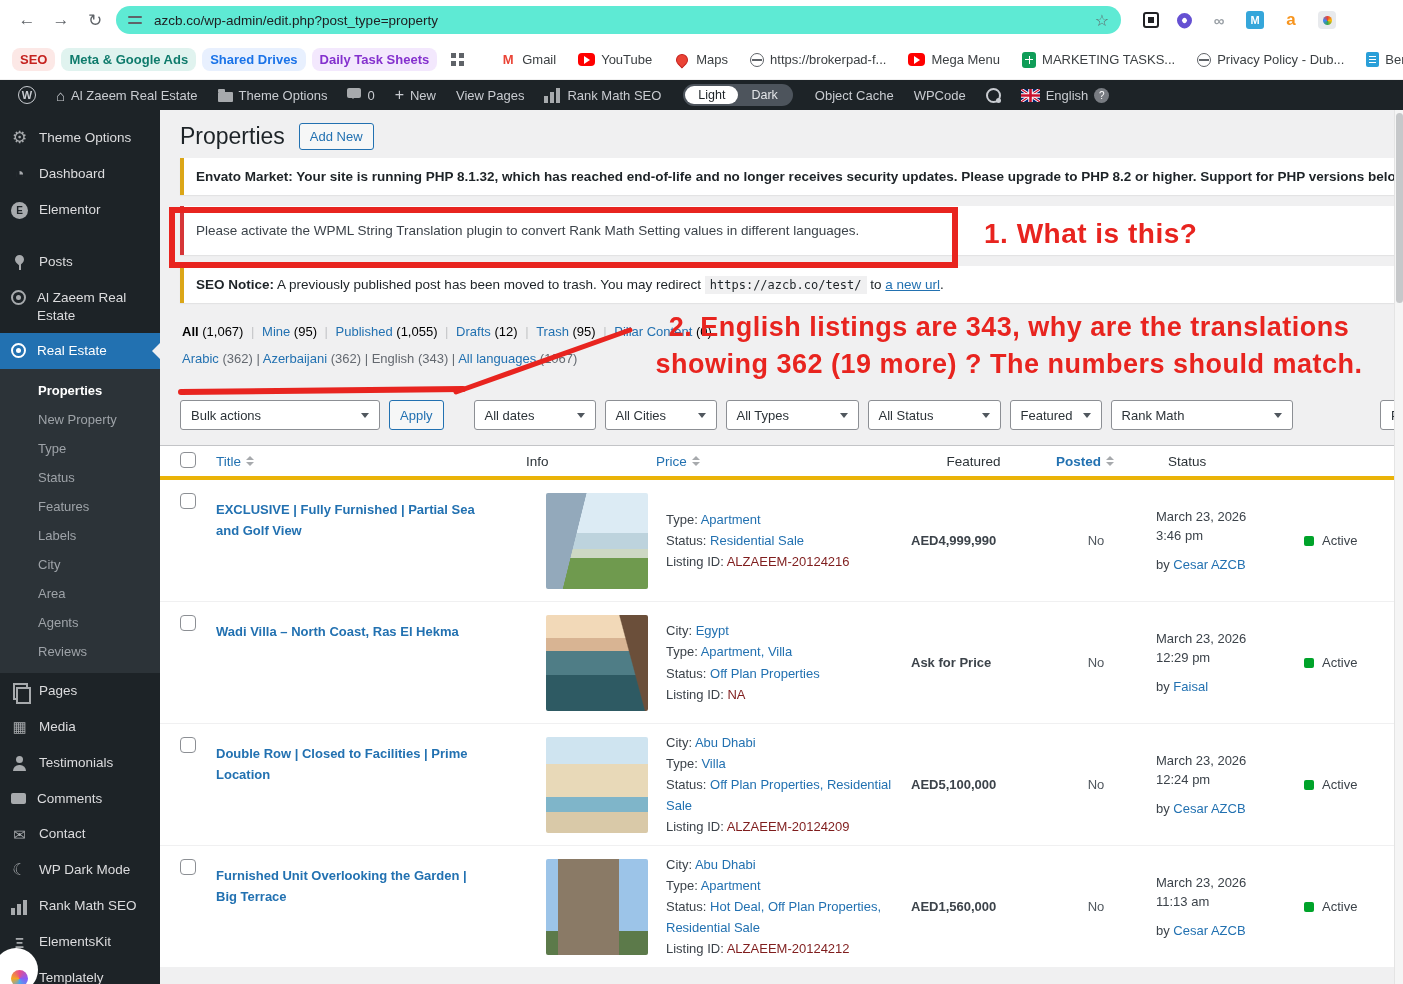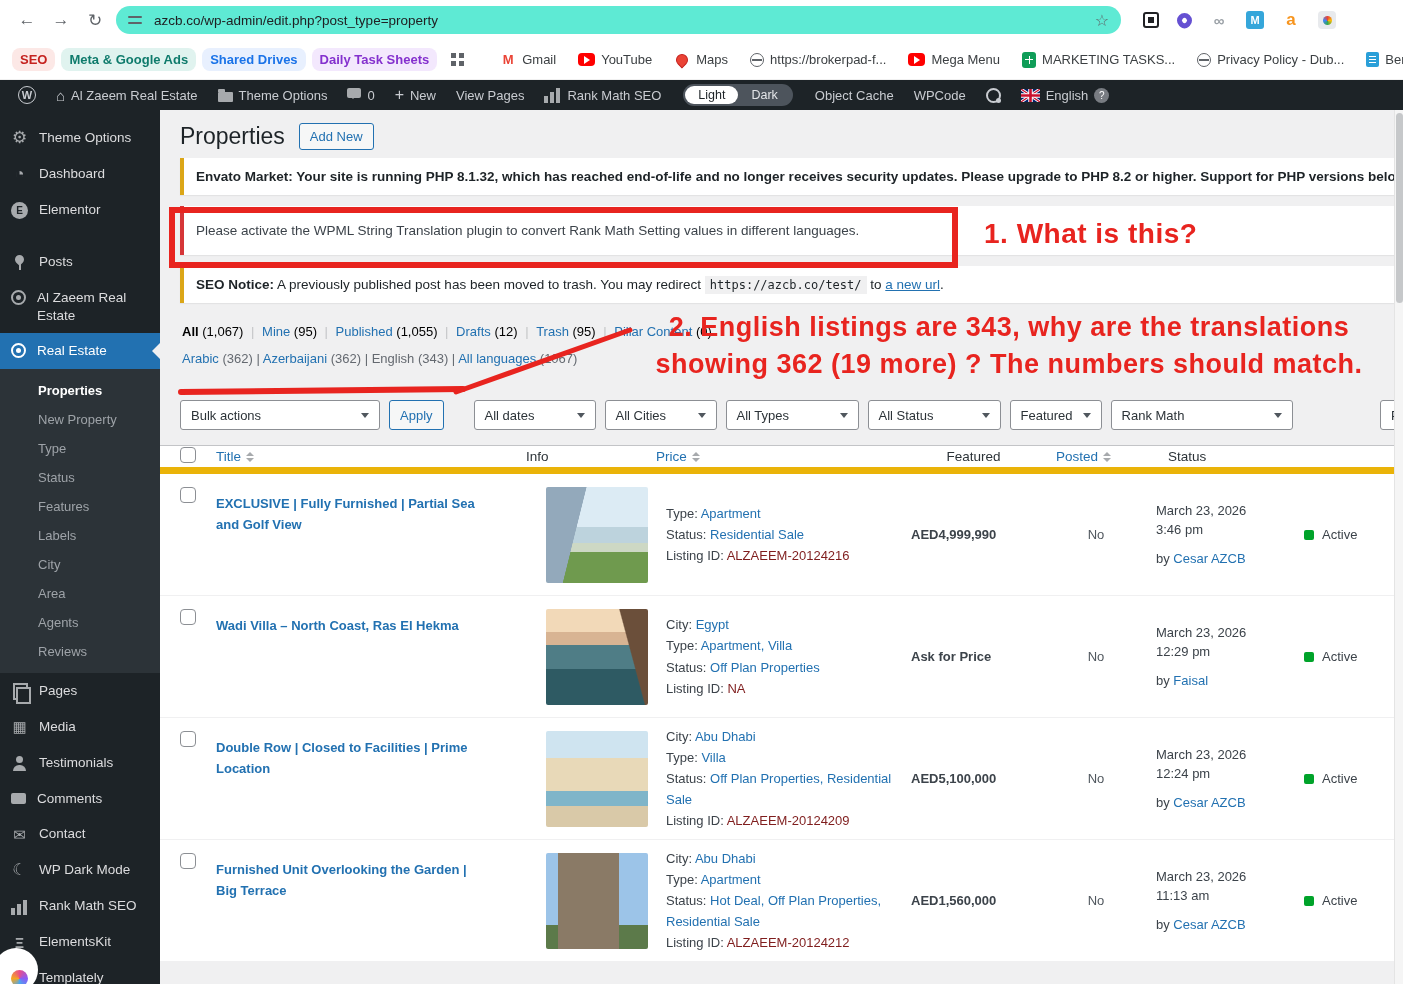--- a/index.html
+++ b/index.html
@@ -130,28 +130,28 @@
   .views .curv{color:#000;font-weight:600;}
   .langs{margin:12px 0 0 22px;font-size:13px;color:#646970;}
   .filters{margin:34px 0 0 20px;display:flex;gap:9px;align-items:center;position:relative;}
   .fsel{display:flex;align-items:center;gap:10px;background:#fff;border:1px solid #8c8f94;border-radius:3px;height:30px;padding:0 10px;font-size:13px;color:#2c3338;cursor:pointer;white-space:nowrap;}
   .chev{width:0;height:0;border-left:4px solid transparent;border-right:4px solid transparent;border-top:5px solid #50575e;margin-left:auto;}
   .apply{height:30px;border:1px solid #2271b1;border-radius:3px;color:#2271b1;background:#f6f7f7;padding:0 10px;font-size:13px;cursor:pointer;}
   .fsel.cut{position:absolute;left:1200px;width:130px;}
 
   .tablewrap{margin-top:15px;background:#fff;border-top:1px solid #c3c4c7;}
   .thead,.trow{display:grid;grid-template-columns:36px 300px 140px 245px 145px 100px 150px 1fr;padding-left:20px;}
-  .thead{height:28px;align-items:center;border-bottom:7px solid #eab308;font-size:13.5px;color:#2c3338;}
+  .thead{height:34px;align-items:center;border-bottom:4px solid #eab308;font-size:13.5px;color:#2c3338;}
   .hsort{color:#2271b1;display:flex;align-items:center;gap:5px;cursor:pointer;}
   .sorter{display:flex;flex-direction:column;gap:2px;}
   .tri-up{width:0;height:0;border-left:4px solid transparent;border-right:4px solid transparent;border-bottom:4px solid #a7aaad;}
   .tri-dn{width:0;height:0;border-left:4px solid transparent;border-right:4px solid transparent;border-top:4px solid #a7aaad;}
   .h-info{padding-left:10px;}
   .h-feat{text-align:center;}
-  .h-posted{padding-left:10px;}
+  .h-posted{padding-left:10px;font-weight:bold;}
   .h-status{padding-left:22px;}
   .trow{min-height:122px;border-bottom:1px solid #f0f0f1;align-items:center;color:#3c434a;}
   .cb{width:16px;height:16px;border:1px solid #8c8f94;border-radius:4px;background:#fff;display:inline-block;cursor:pointer;}
   .cell-check{align-self:start;padding-top:13px;}
   .cell-title{align-self:start;padding:19px 30px 0 0;font-weight:600;line-height:1.65;}
   .cell-title .alink{font-weight:600;}
   .thumb{width:102px;height:96px;border-radius:2px;display:block;margin-left:30px;}
   .th-tower-sea{background:
      linear-gradient(104deg,#93a9bb 0 32%,rgba(0,0,0,0) 32.5%),
      linear-gradient(180deg,#dcebf4 0 42%,#bdd3dd 42% 58%,#cdd8c4 58% 68%,#6f9a4e 68% 100%);}

